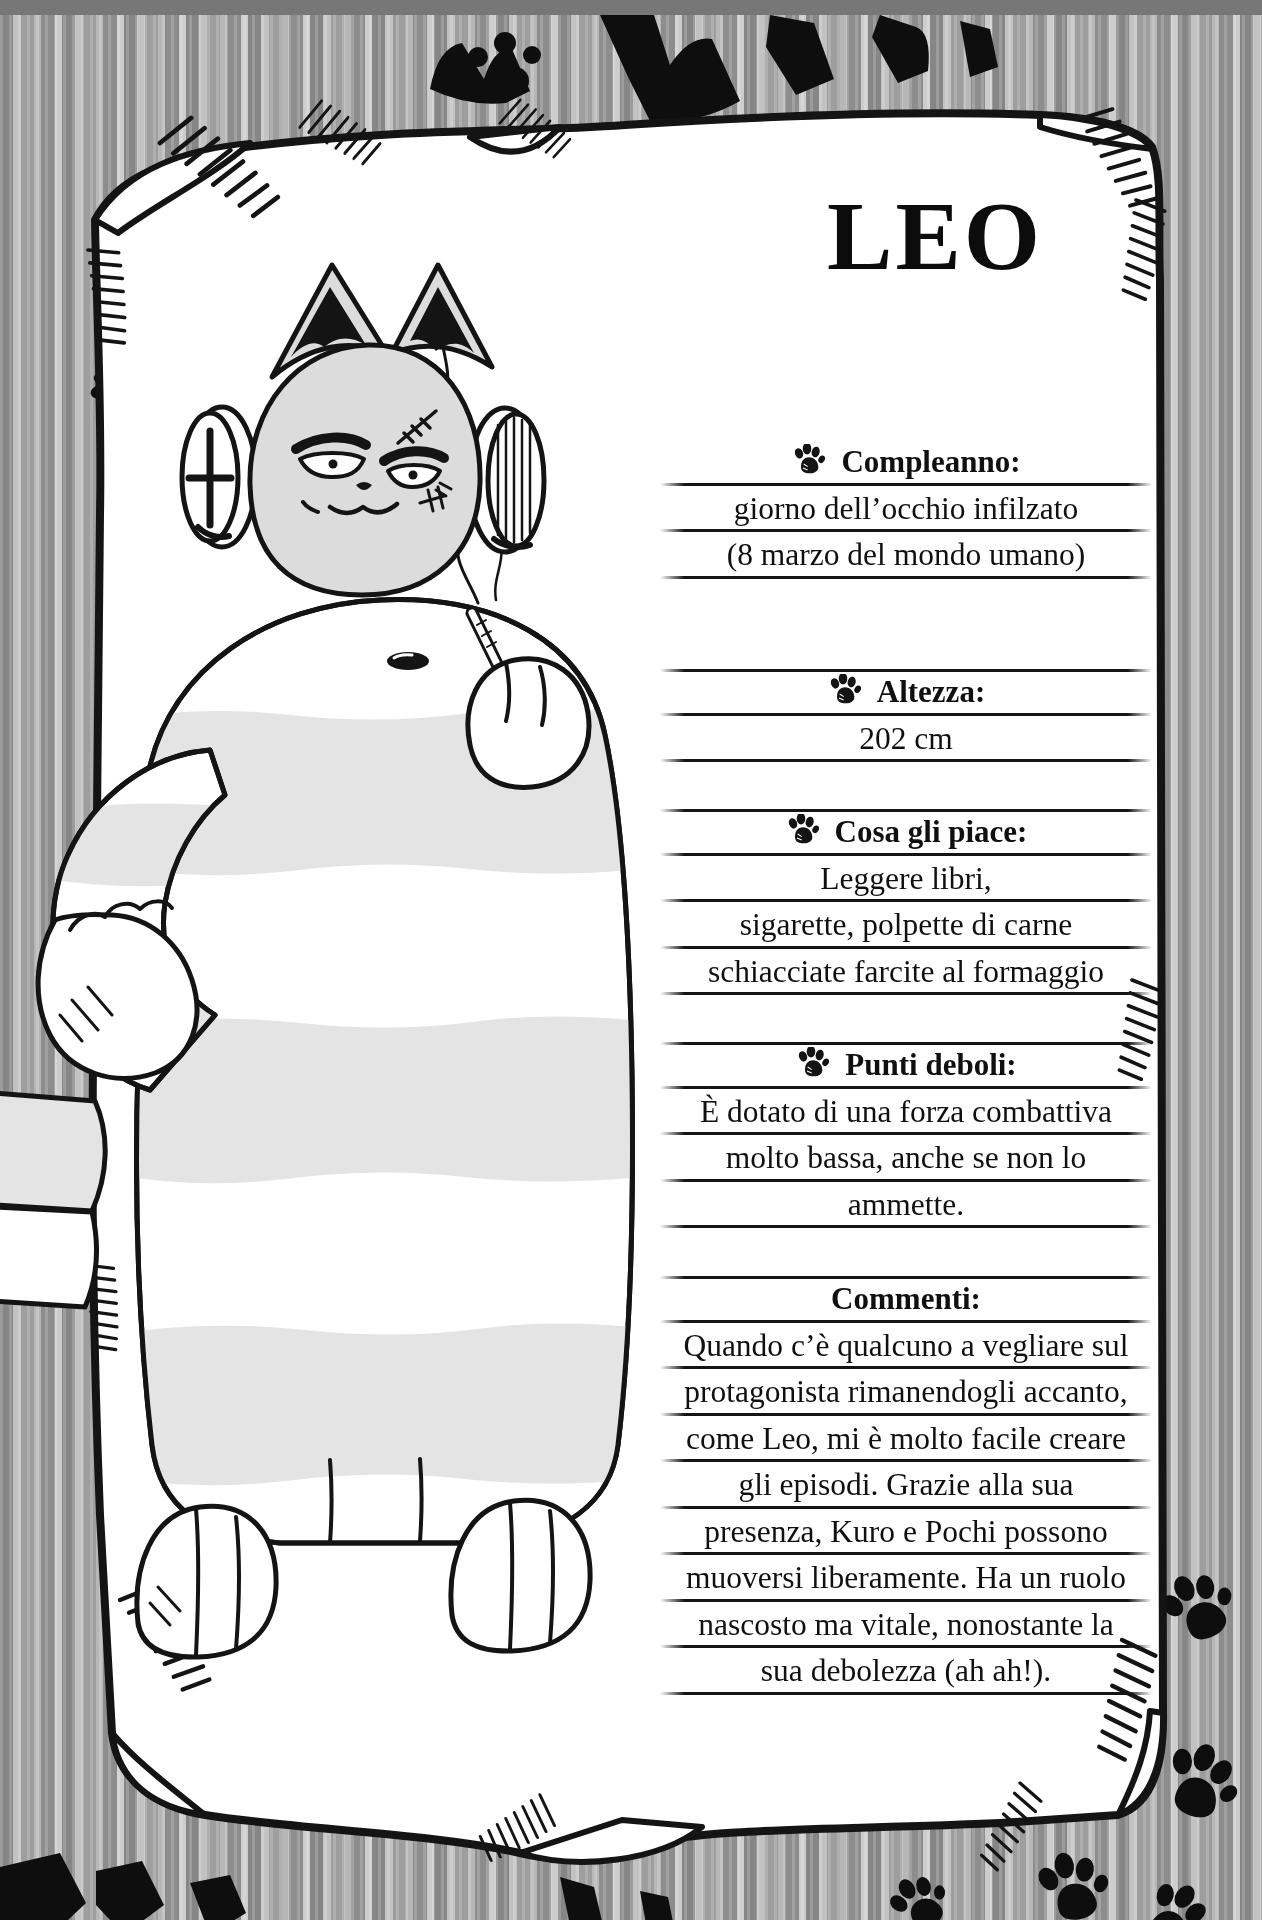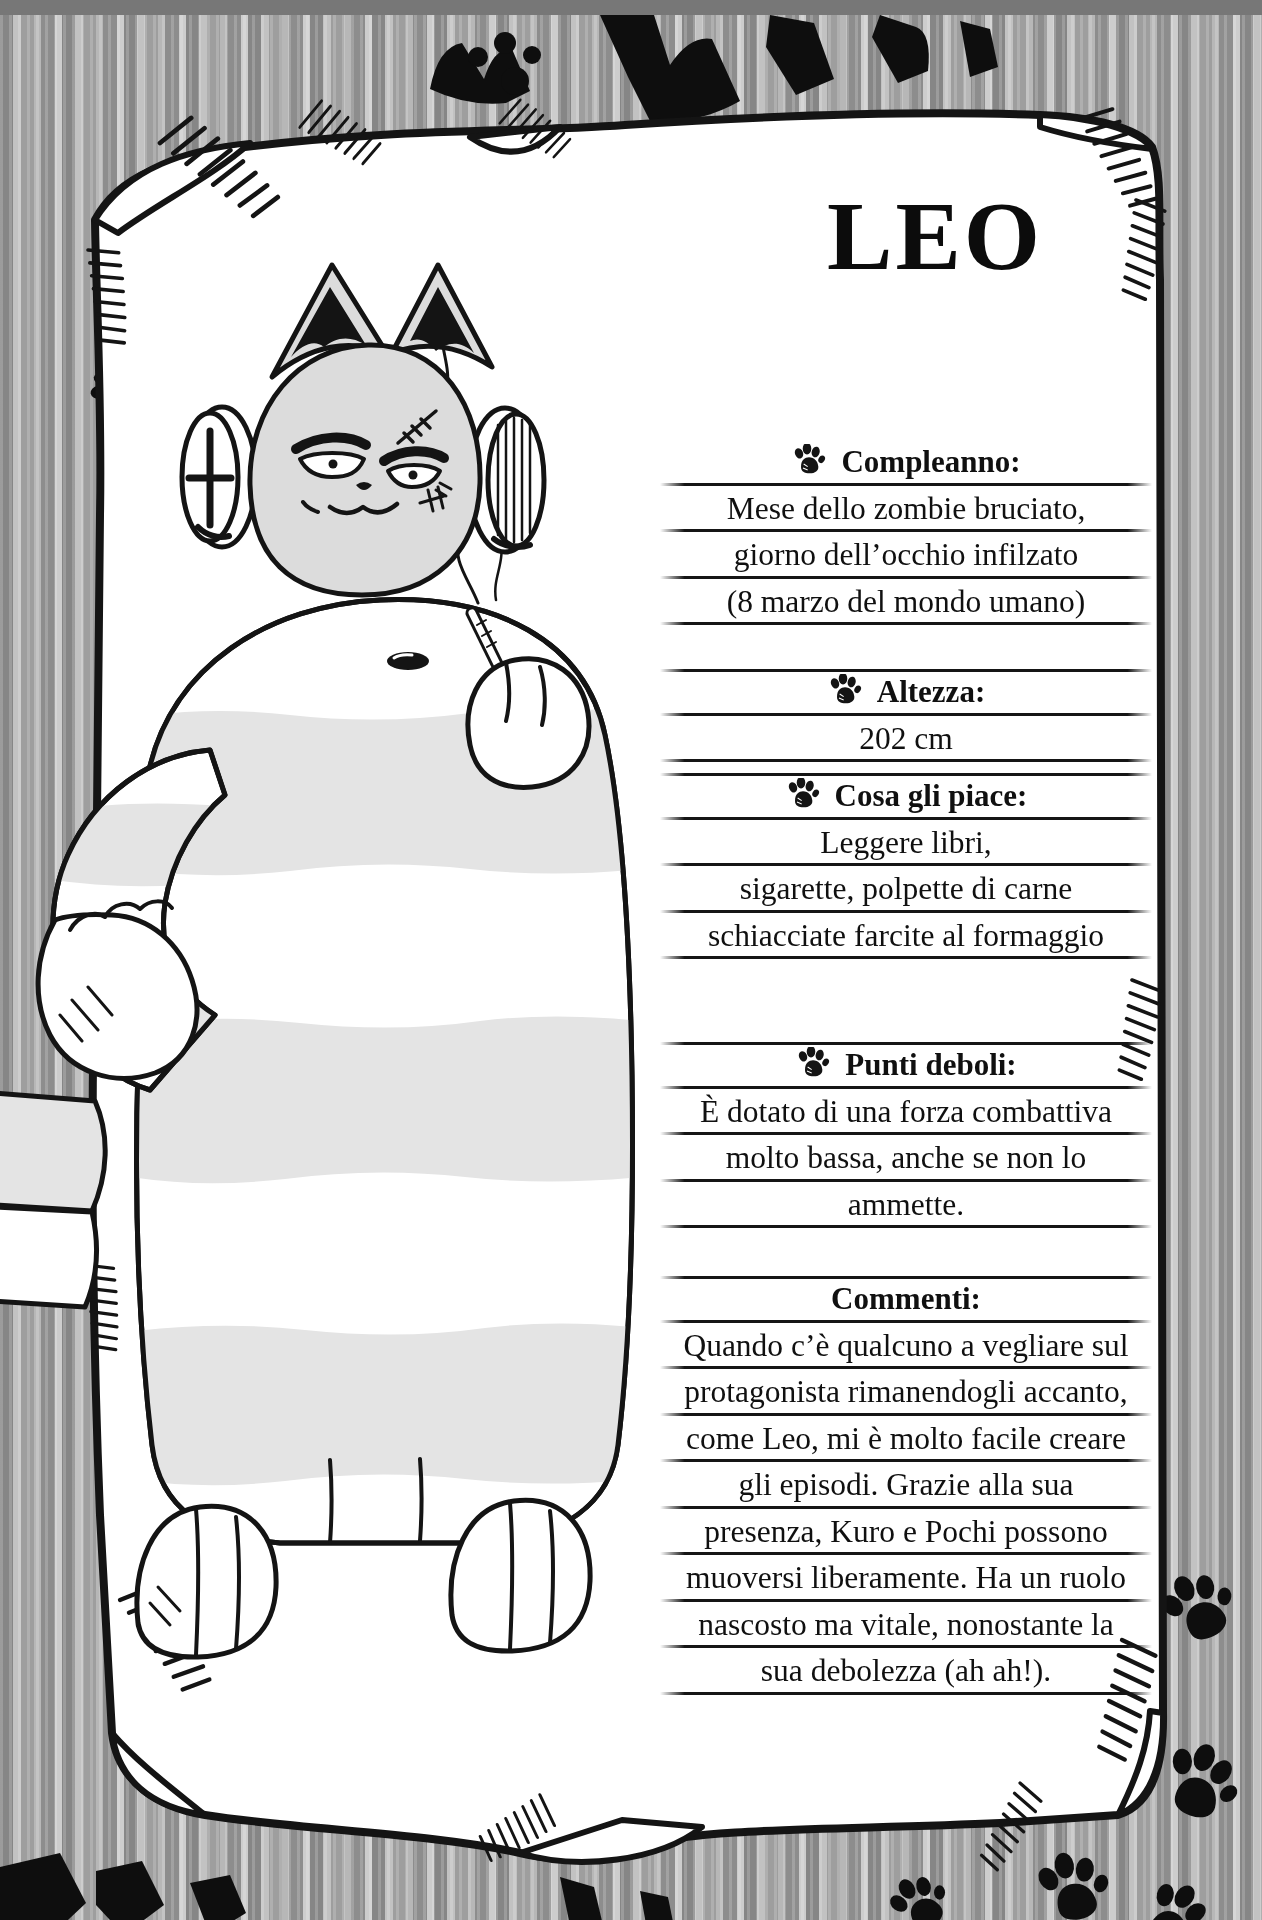--- a/index.html
+++ b/index.html
@@ -214,39 +214,38 @@
   <div class="sec" style="top:424px">
     <div class="row head">
       <span class="paw">
             <svg width="36" height="32" viewBox="0 0 50 48" fill="#141414">
               <use href="#pawbg"></use>
               <path d="M17 30 l6 4 M16 36 l7 3" stroke="#fff" stroke-width="1.6" fill="none"></path>
             </svg>
           </span>
       <span>Compleanno:</span>
     </div>
-    <div class="row">Mese dello zombie bruciato,</div>
     <div class="row">giorno dell’occhio infilzato</div>
     <div class="row">(8 marzo del mondo umano)</div>
   </div>
 
   <div class="sec" style="top:654px">
     <div class="row head rt">
       <span class="paw">
             <svg width="36" height="32" viewBox="0 0 50 48" fill="#141414">
               <use href="#pawbg"></use>
               <path d="M17 30 l6 4 M16 36 l7 3" stroke="#fff" stroke-width="1.6" fill="none"></path>
             </svg>
           </span>
       <span>Altezza:</span>
     </div>
     <div class="row">202 cm</div>
   </div>
 
-  <div class="sec" style="top:758px">
+  <div class="sec" style="top:794px">
     <div class="row head rt">
       <span class="paw">
             <svg width="36" height="32" viewBox="0 0 50 48" fill="#141414">
               <use href="#pawbg"></use>
               <path d="M17 30 l6 4 M16 36 l7 3" stroke="#fff" stroke-width="1.6" fill="none"></path>
             </svg>
           </span>
       <span>Cosa gli piace:</span>
     </div>
     <div class="row">Leggere libri,</div>

